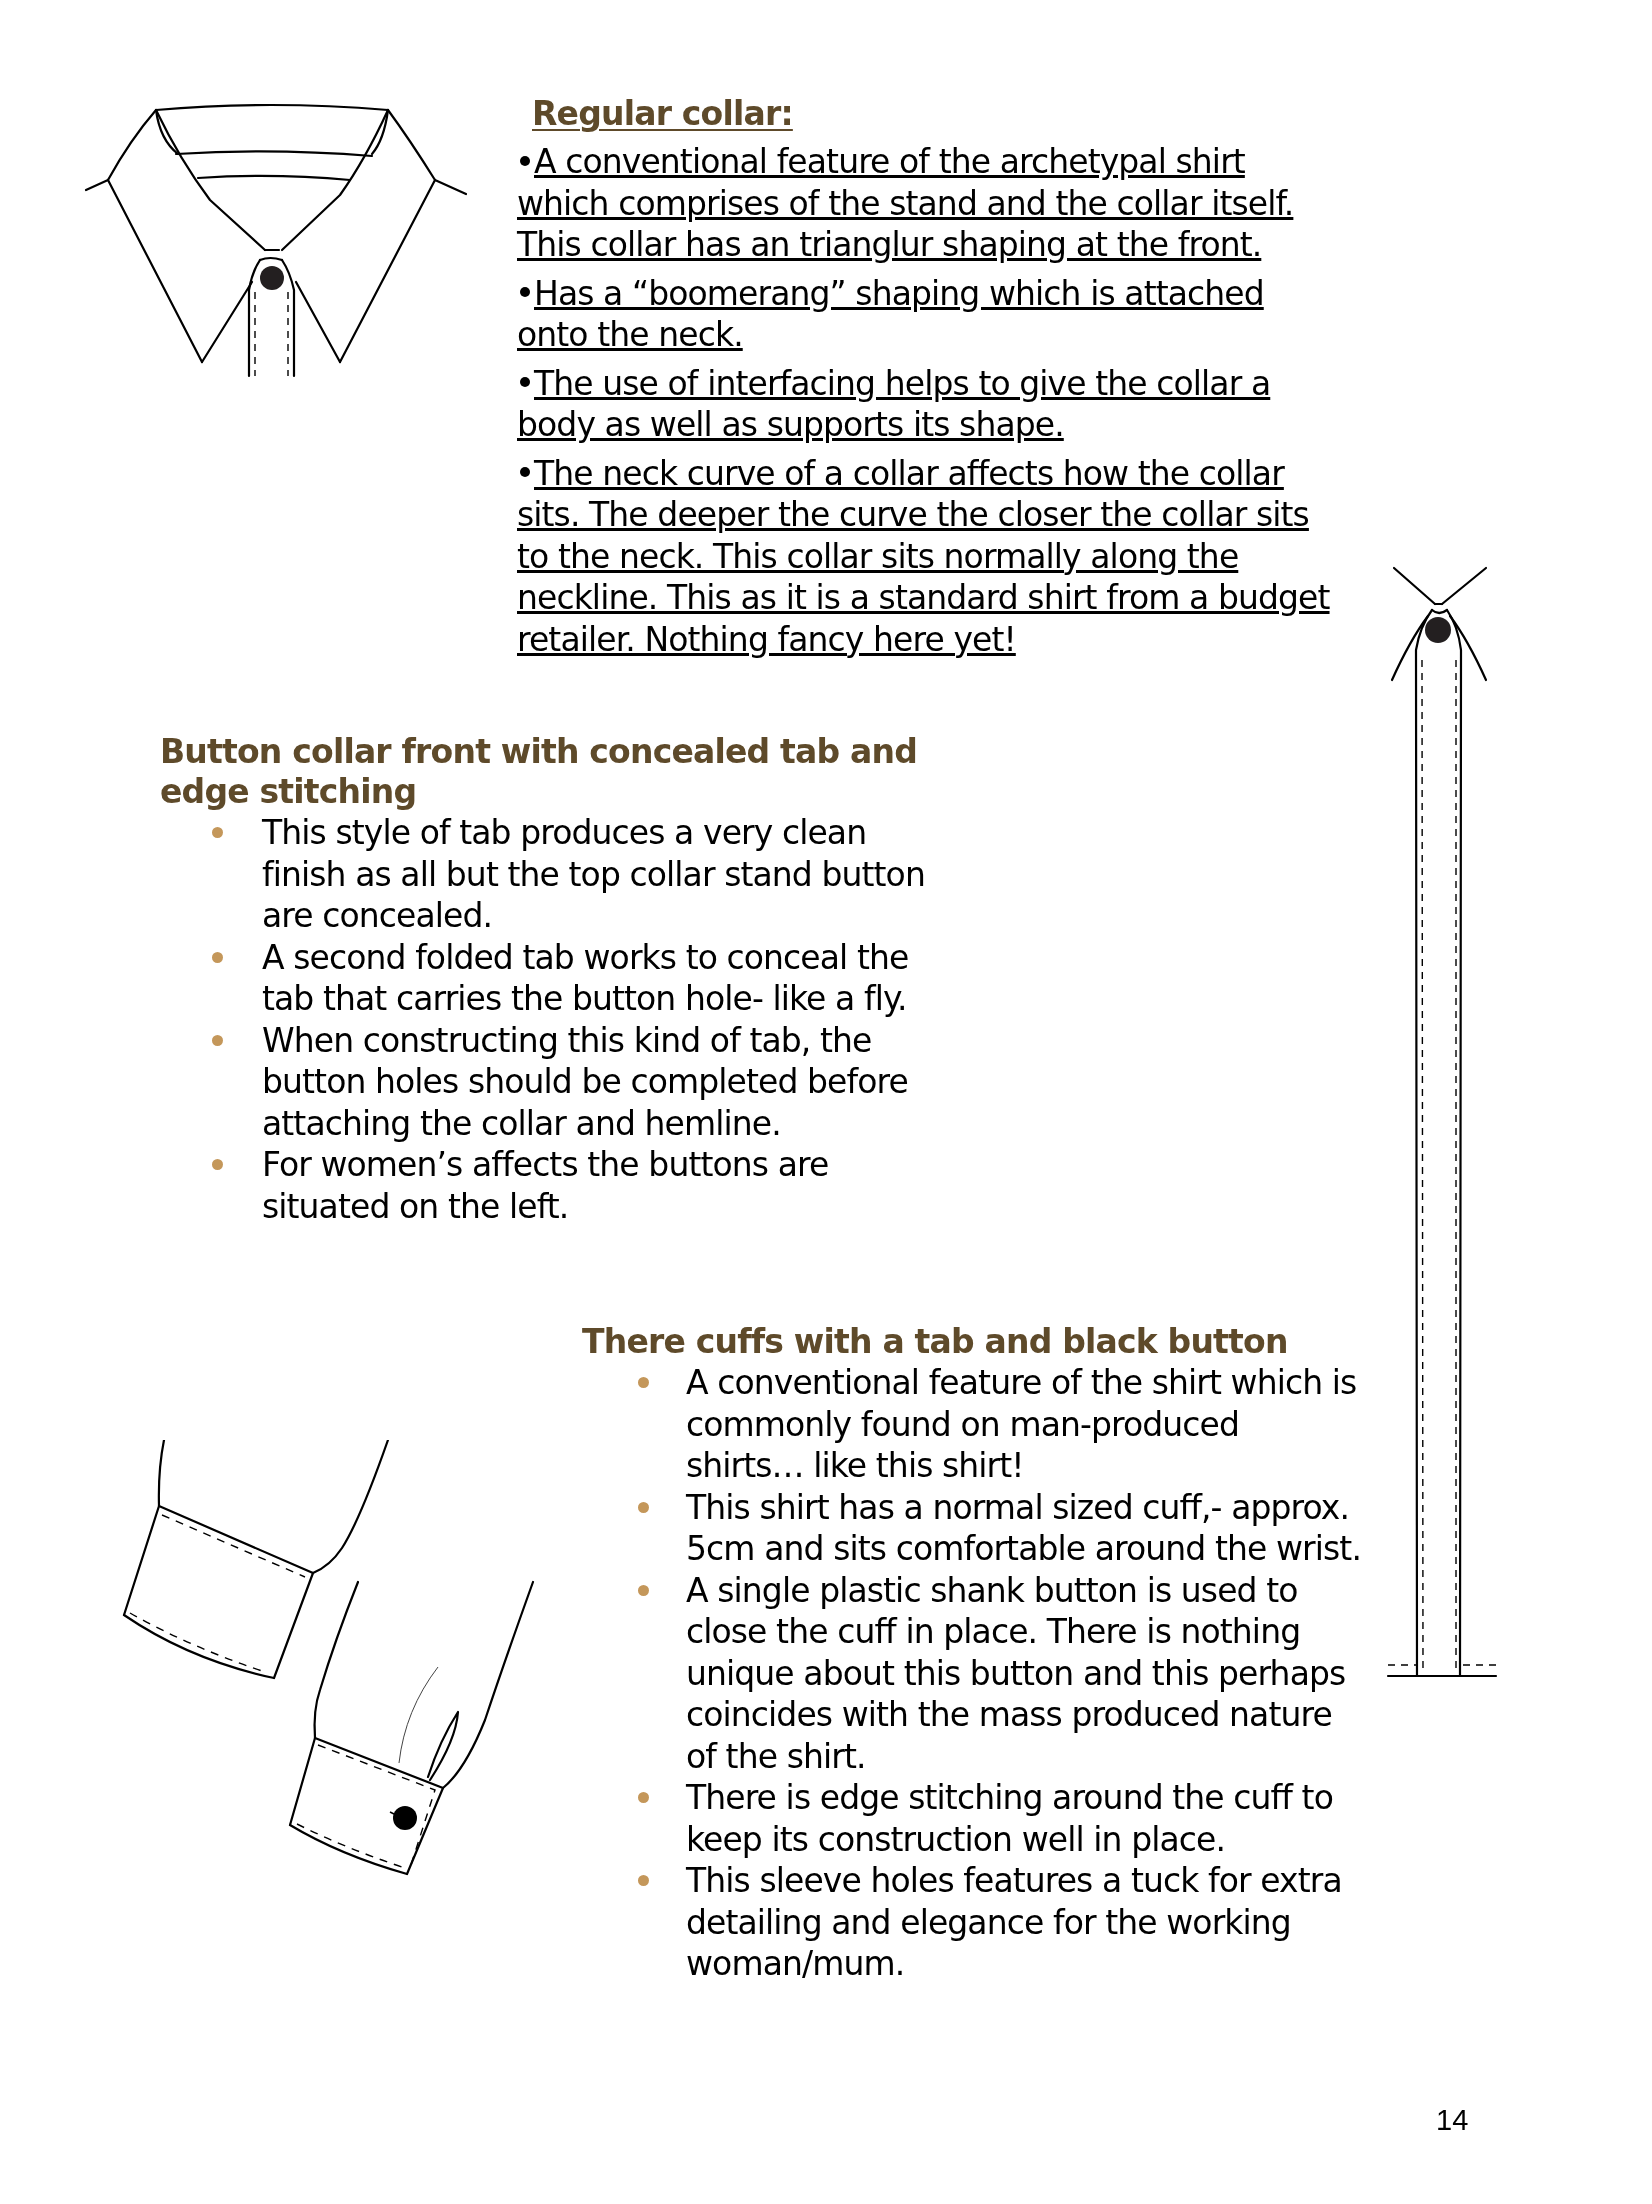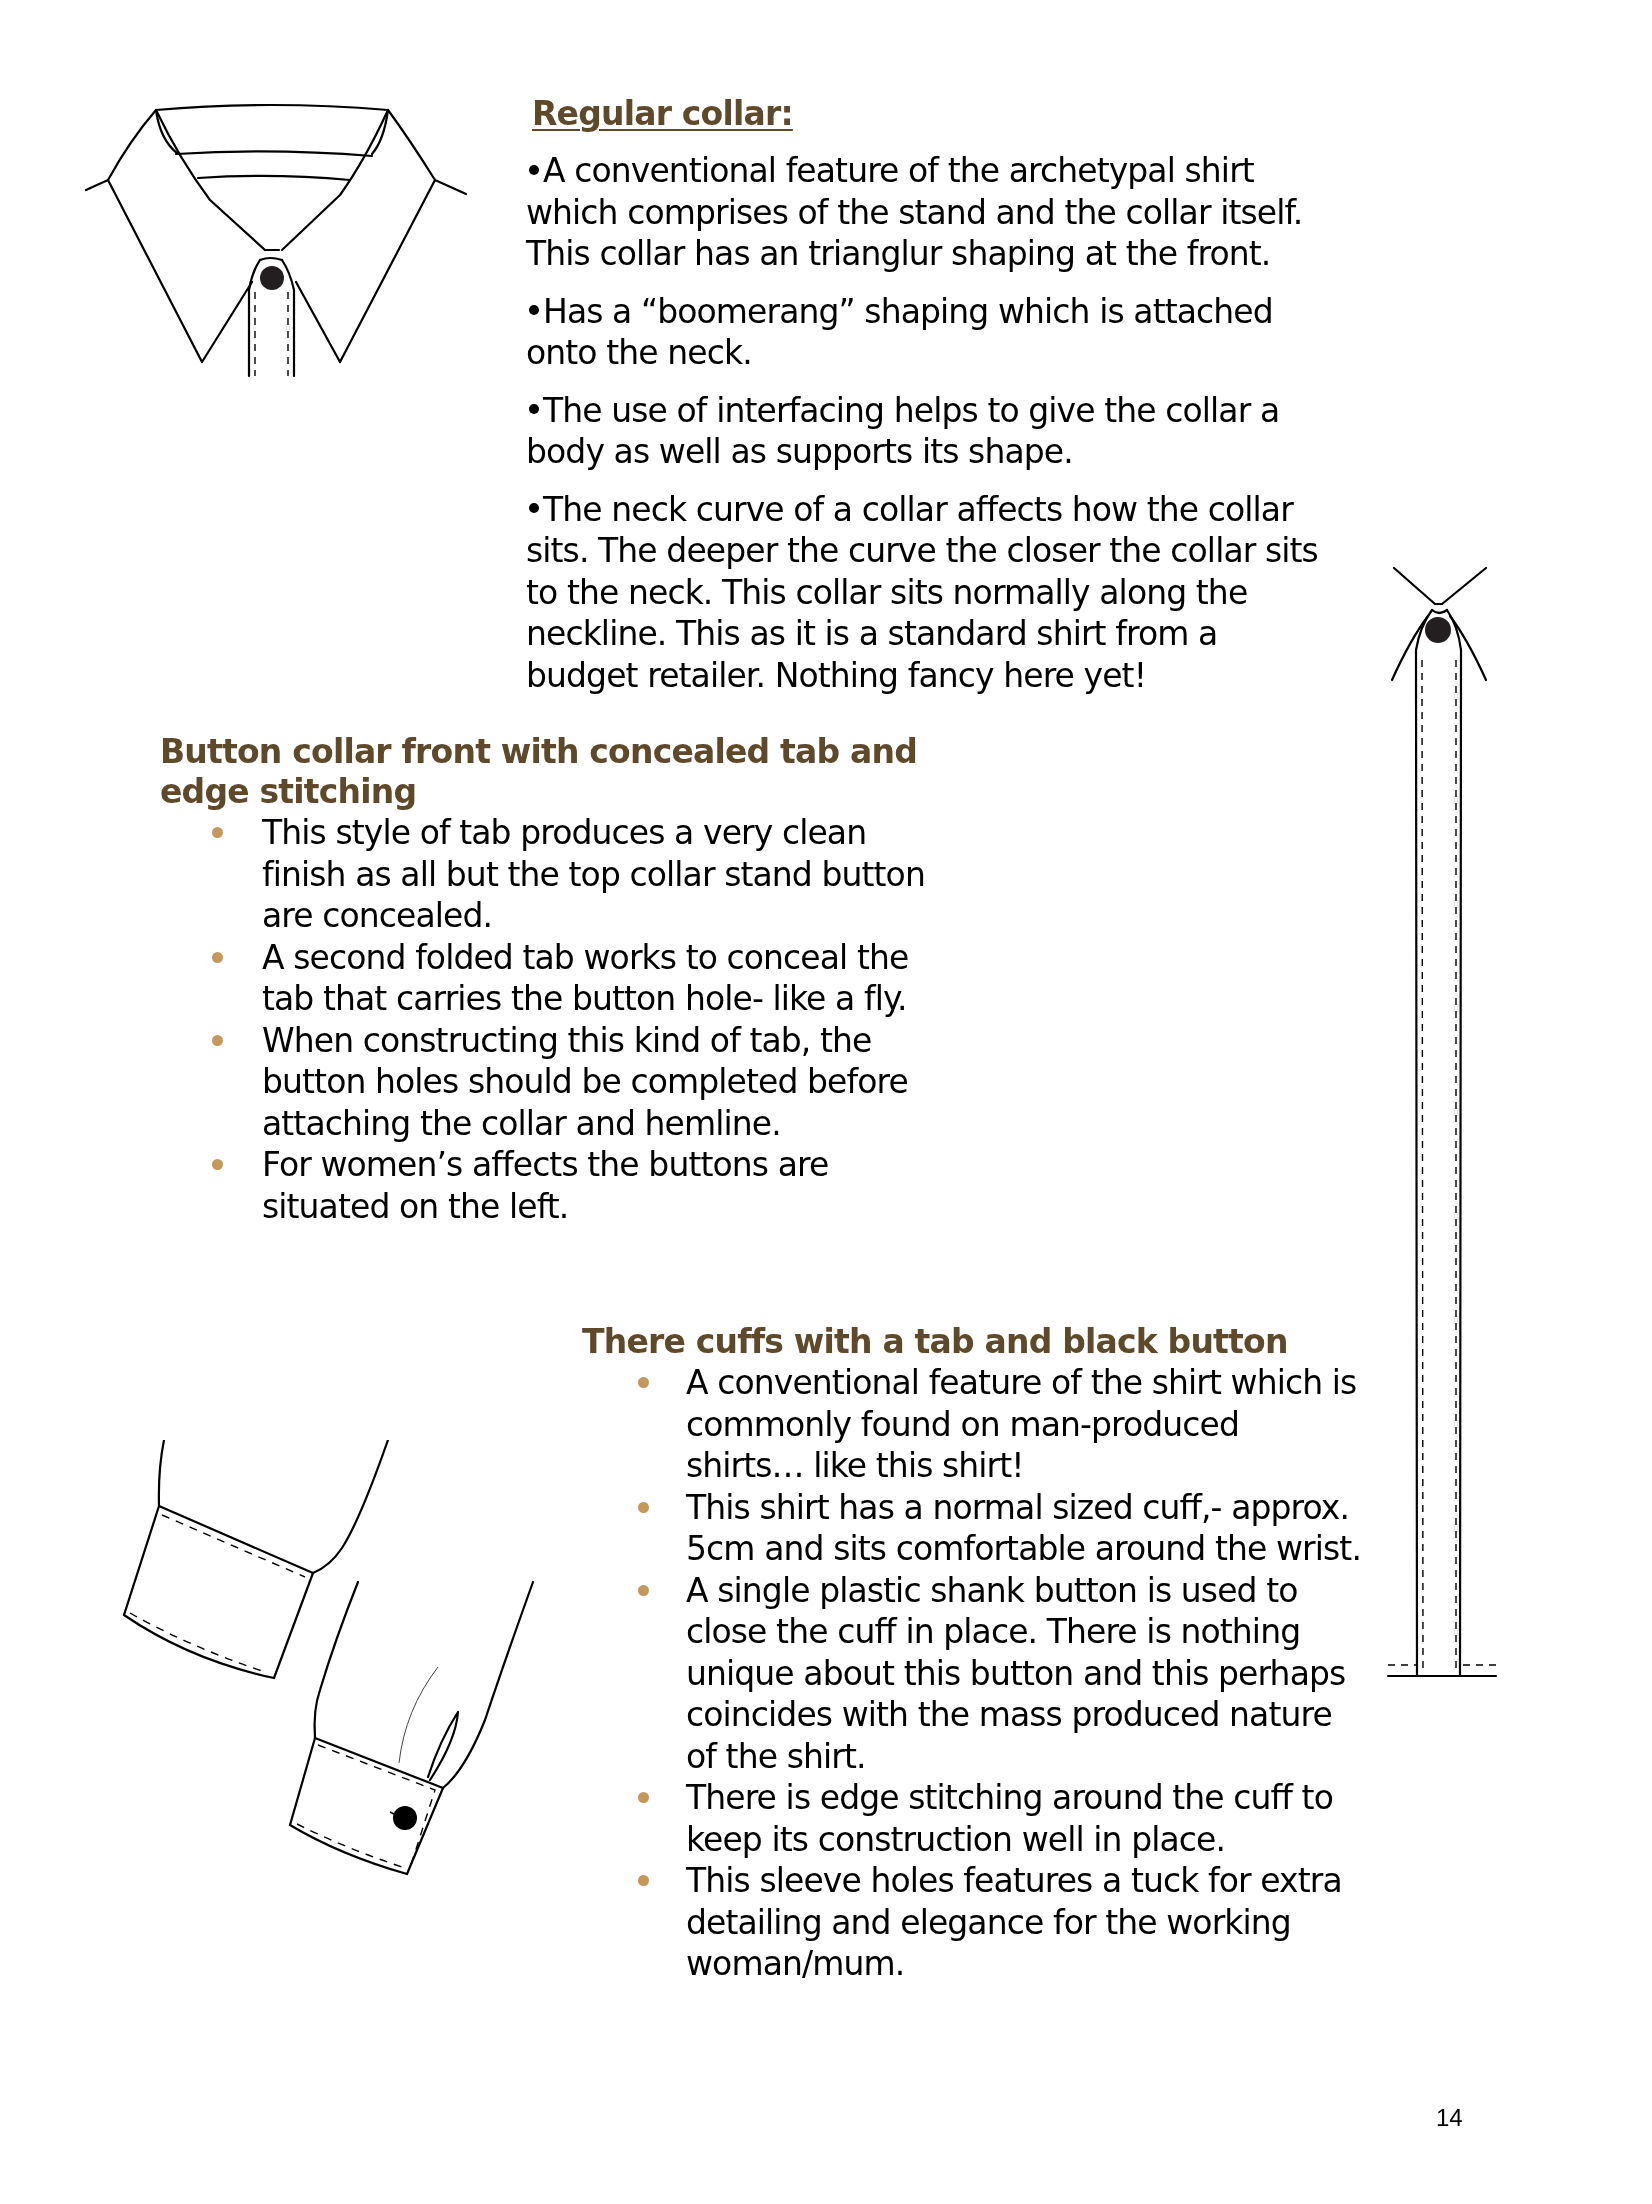--- a/index.html
+++ b/index.html
@@ -14,37 +14,37 @@
   }
   .heading {
     color: #5e4a2a; font-weight: 700; font-size: 33px; line-height: 40px;
     letter-spacing: -0.8px; font-family: "DejaVu Sans", sans-serif; margin-top: 16px;
   }
   .heading.underline { text-decoration: underline; text-underline-offset: 4px; text-decoration-thickness: 2px; }
 
   
   .collar-block { left: 510px; top: 78px; width: 830px; }
   .collar-block .title { margin-left: 22px; }
-  .collar-para { margin: 16px; }
+  .collar-para { margin: 7px; text-decoration: underline; }
   .dot-inline { display: inline-block; width: 10px; height: 10px; border-radius: 50%; background: #000; vertical-align: middle; margin: 0 4px 6px 3px; }
 
   
   ul.gold { list-style: none; margin: 0; padding: 0; }
   ul.gold li { position: relative; padding-left: 102px; }
   ul.gold li .bullet {
     position: absolute; left: 52px; top: 15px; width: 11px; height: 11px;
     border-radius: 50%; background: #c4975a;
   }
   .section2 { left: 160px; top: 716px; width: 780px; }
   .section3 { left: 582px; top: 1306px; width: 780px; }
   .section3 .heading { margin-left: 0; }
   .section3 ul.gold li { padding-left: 104px; }
   .section3 ul.gold li .bullet { left: 56px; }
 
-  .page-number { left: 1436px; top: 2104px; font-family: "Liberation Sans", sans-serif; font-size: 24px; }
+  .page-number { left: 1436px; top: 2104px; font-family: "Liberation Sans", sans-serif; font-size: 29px; }
 
   svg line, svg path, svg polyline { vector-effect: non-scaling-stroke; }
 </style>
 </head>
 <body>
 
 <svg class="abs" style="left:60px; top:60px;" width="440" height="340" viewBox="0 0 440 340">
   <g fill="none" stroke="#000" stroke-width="2.2" stroke-linecap="round" stroke-linejoin="round">
 
     <path d="M96 50 Q210 40 328 50"></path>

